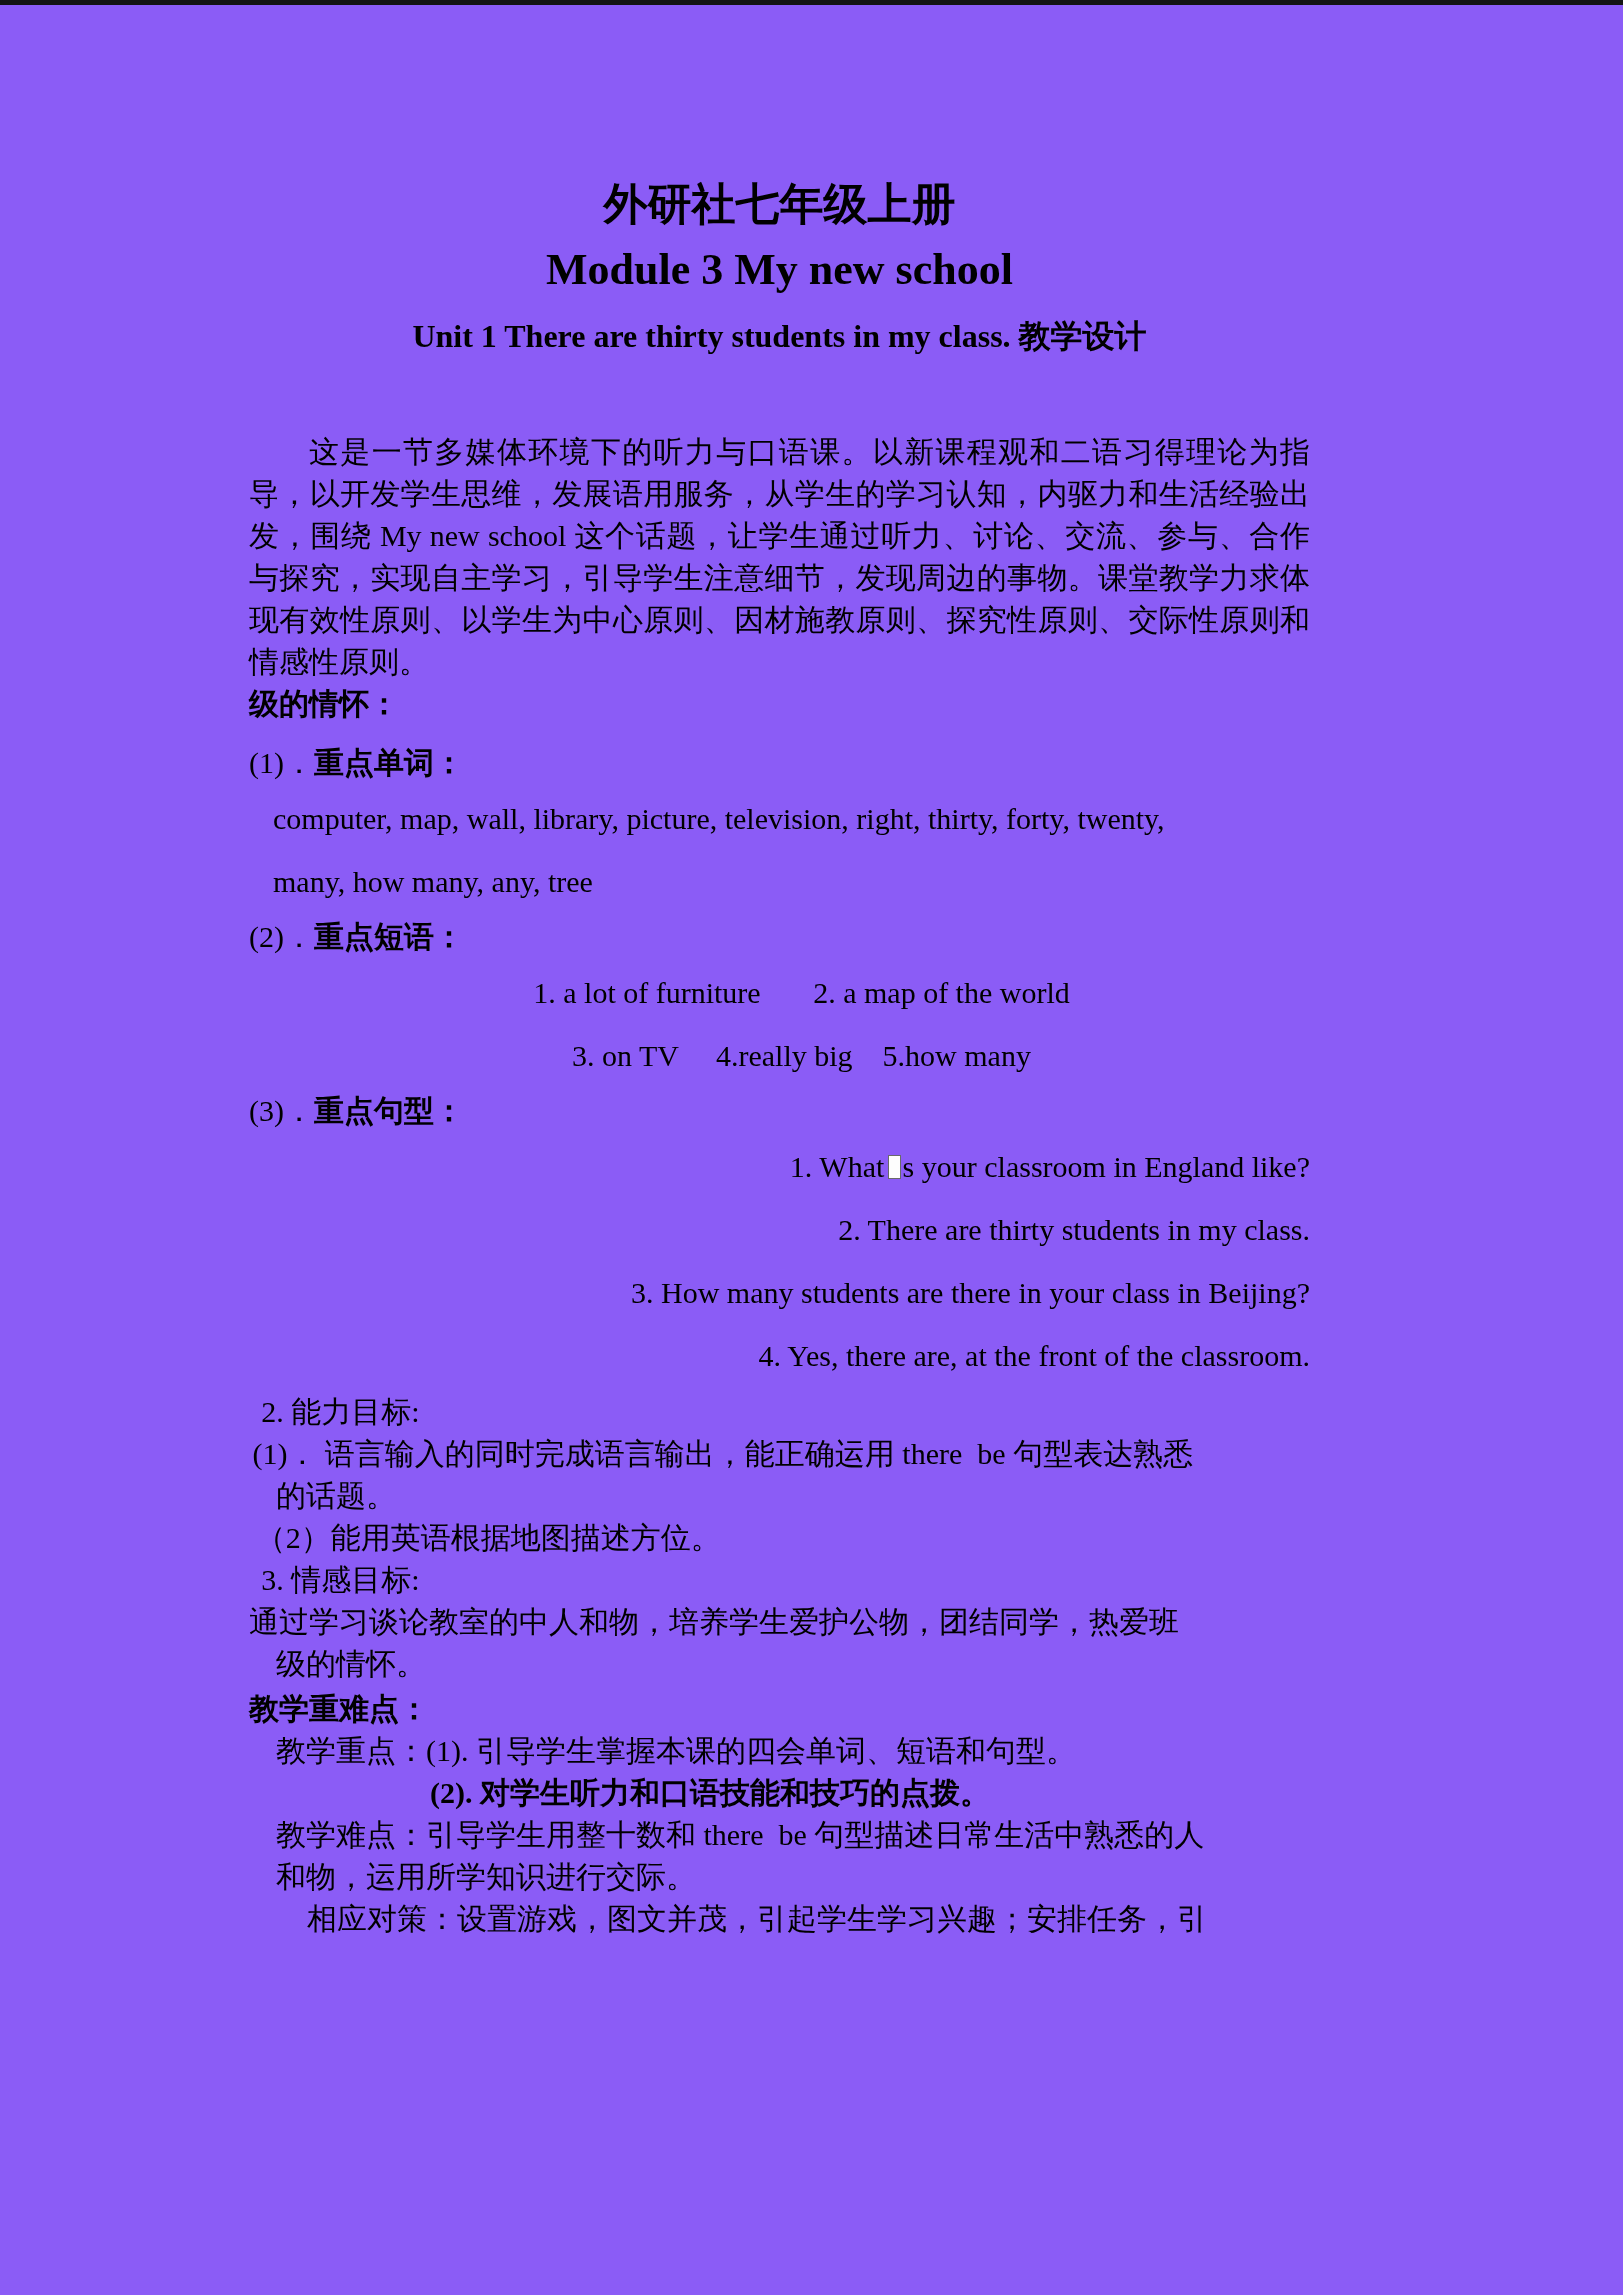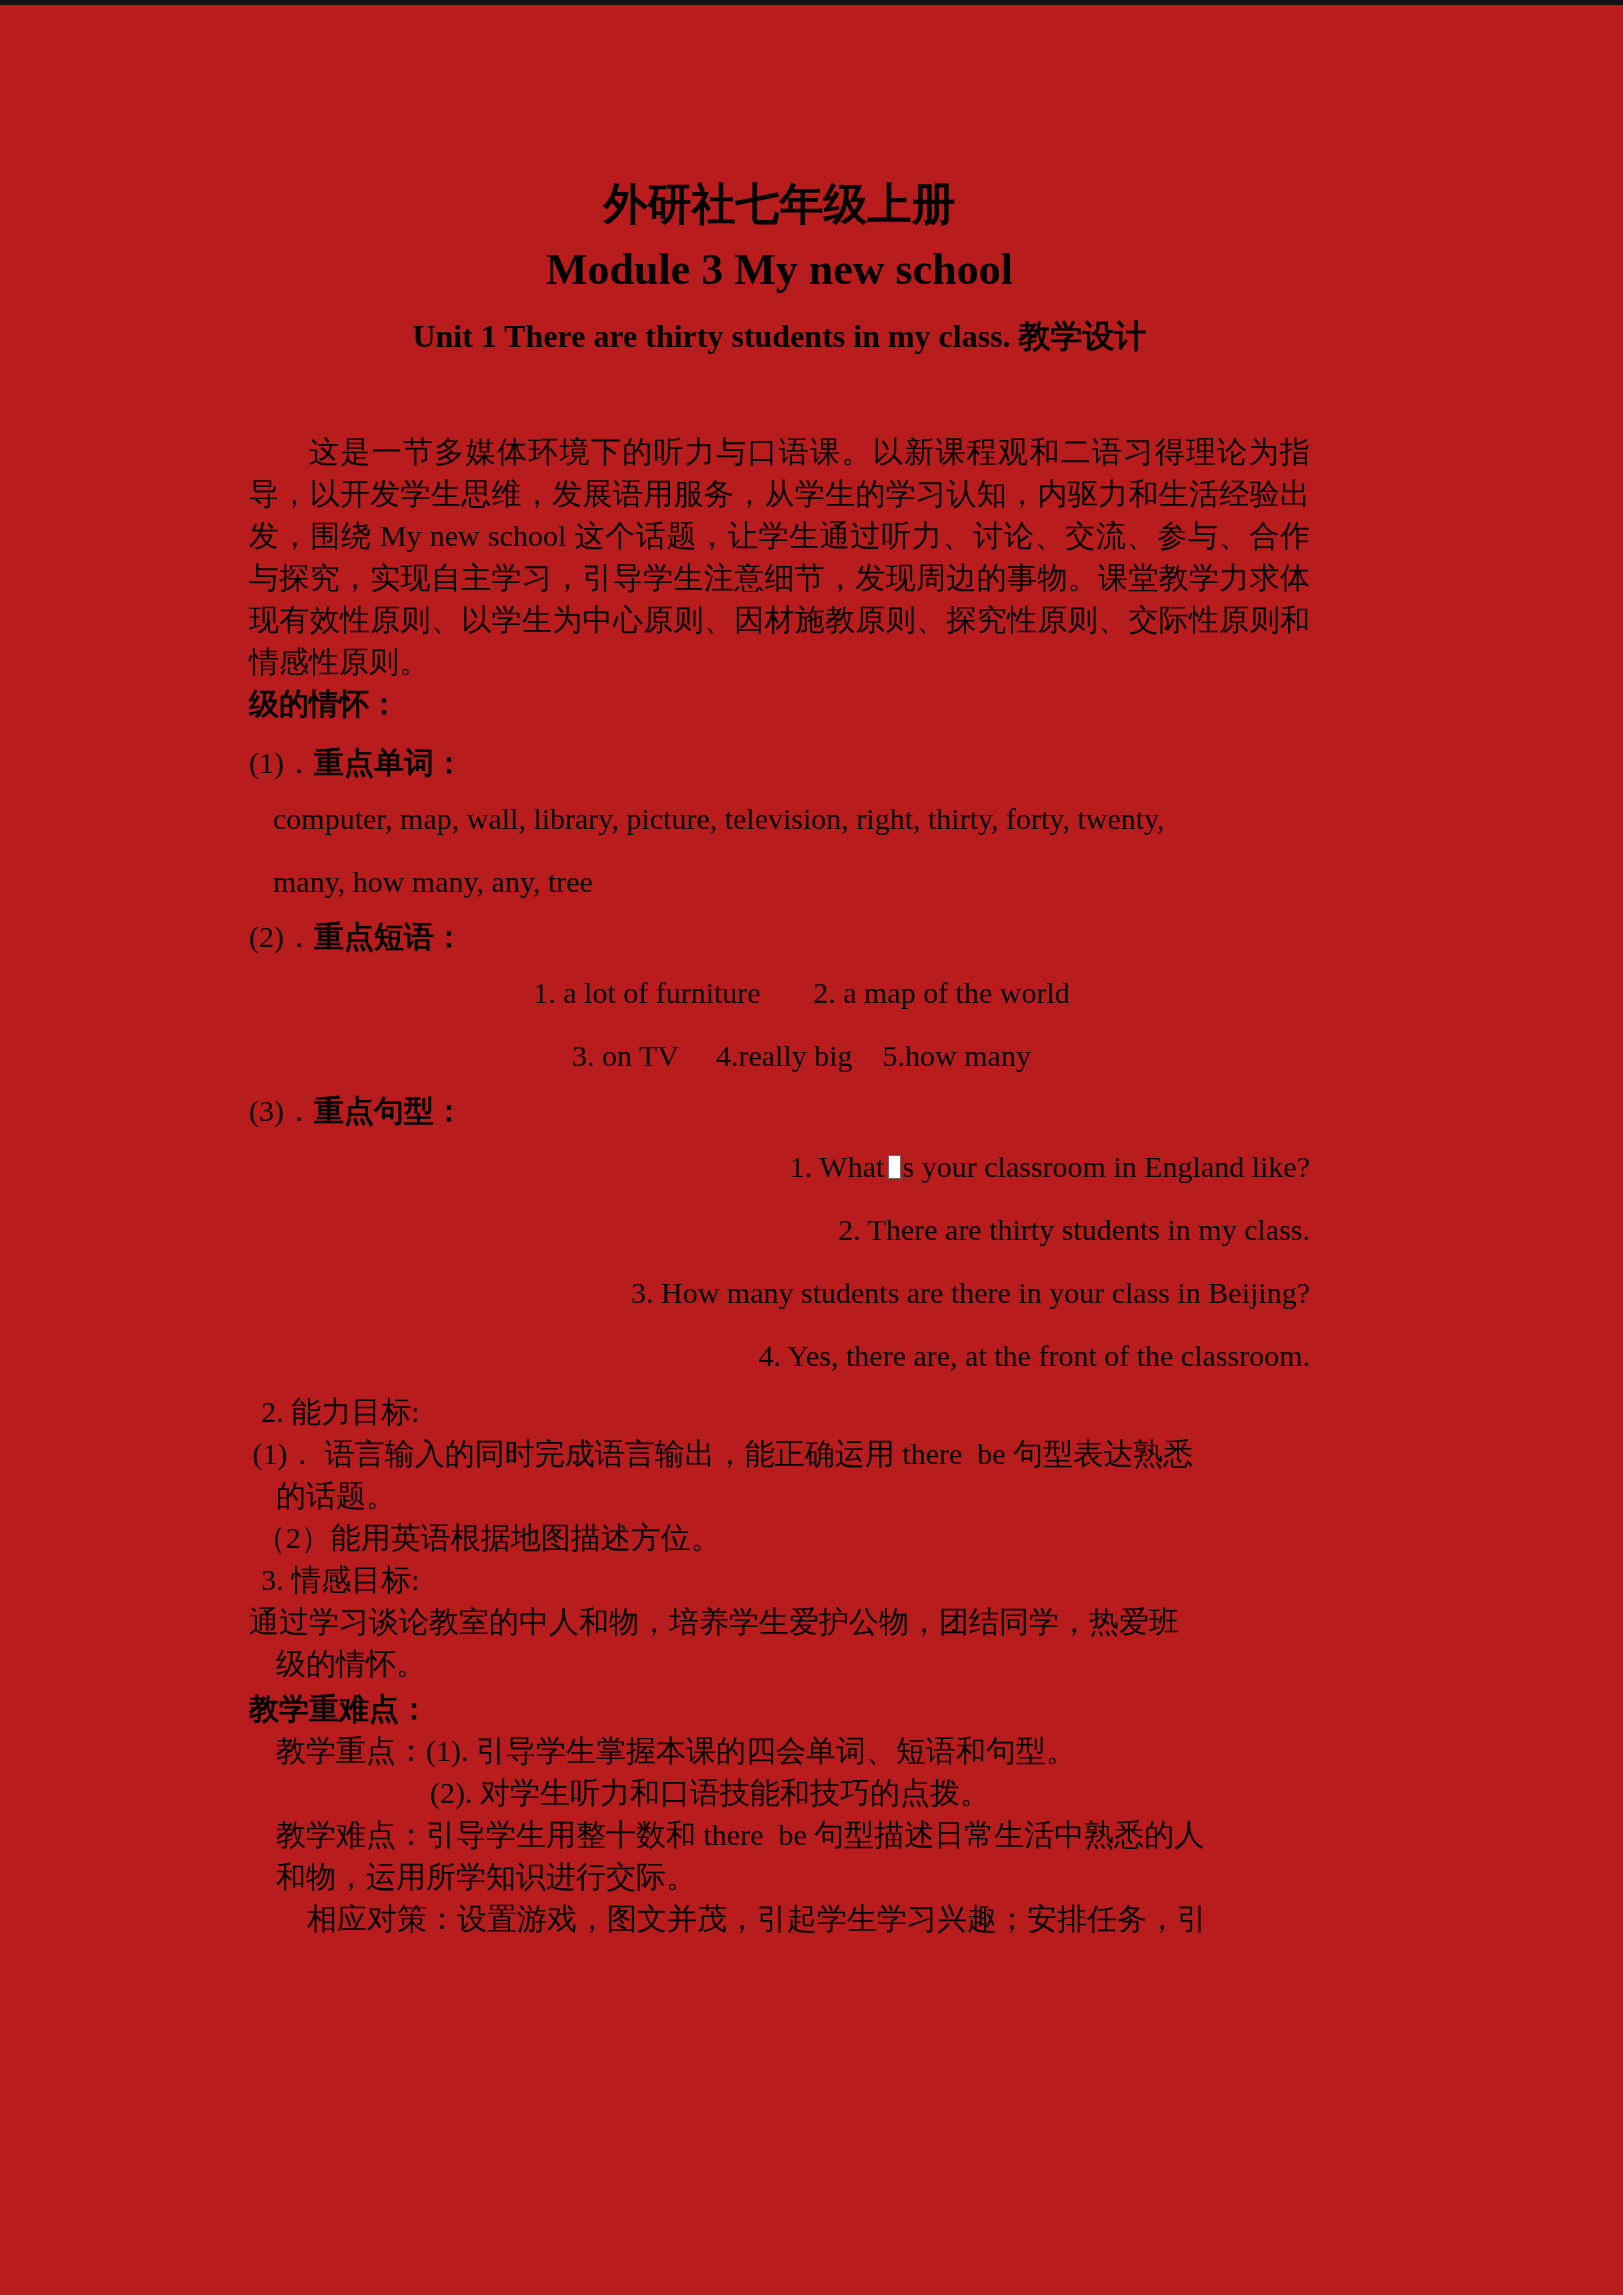--- a/index.html
+++ b/index.html
@@ -1,17 +1,17 @@
 <!DOCTYPE html>
 <html style="font-size:11px"><head>
 <meta charset="utf-8">
 <style>
   html,body { margin:0; padding:0; background:#ffffff; }
   .page {
-    position:relative; width:1623px; height:2295px; background:#b91c1c;
+    position:relative; width:1623px; height:2295px; background:#8b5cf6;
     font-family:"Liberation Serif","DejaVu Serif",serif; color:#000000;
     overflow:hidden;
   }
   .topbar { position:absolute; top:0; left:0; width:1623px; height:4.8px; background:#141414; }
   .content { position:absolute; top:172px; left:249px; width:1061px; }
 
   .title-book   { font-size:44px; font-weight:bold; text-align:center; line-height:65px; }
   .title-module { font-size:44px; font-weight:bold; text-align:center; line-height:65px; }
   .title-unit   { font-size:32px; font-weight:bold; text-align:center; line-height:55px; margin-top:6.8px; }
 
@@ -26,21 +26,21 @@
   .pre    { white-space:pre-wrap; }
 
   .pl5   { padding-left:3.4px; }
   .pl10  { padding-left:6.8px; }
   .pl18  { padding-left:12.3px; }
   .pl35  { padding-left:24px; }
   .pl40  { padding-left:27px; }
   .pl45  { padding-left:31px;text-align:right; }
   .pl65  { padding-left:44px;text-align:center; }
   .pl85  { padding-left:58px; }
-  .pl265 { padding-left:181px; }
+  .pl265 { padding-left:181px;font-weight:bold; }
 
   .mt5  { margin-top:3.4px; }
   .mt8  { margin-top:17px; }
 
   .tofu {
     display:inline-block; width:10.2px; height:22.5px;
     border:1.4px solid #6a6a6a; background:#fdfdfd;
     margin:0 2px 0 4.1px; vertical-align:-2px;
   }
 </style>

